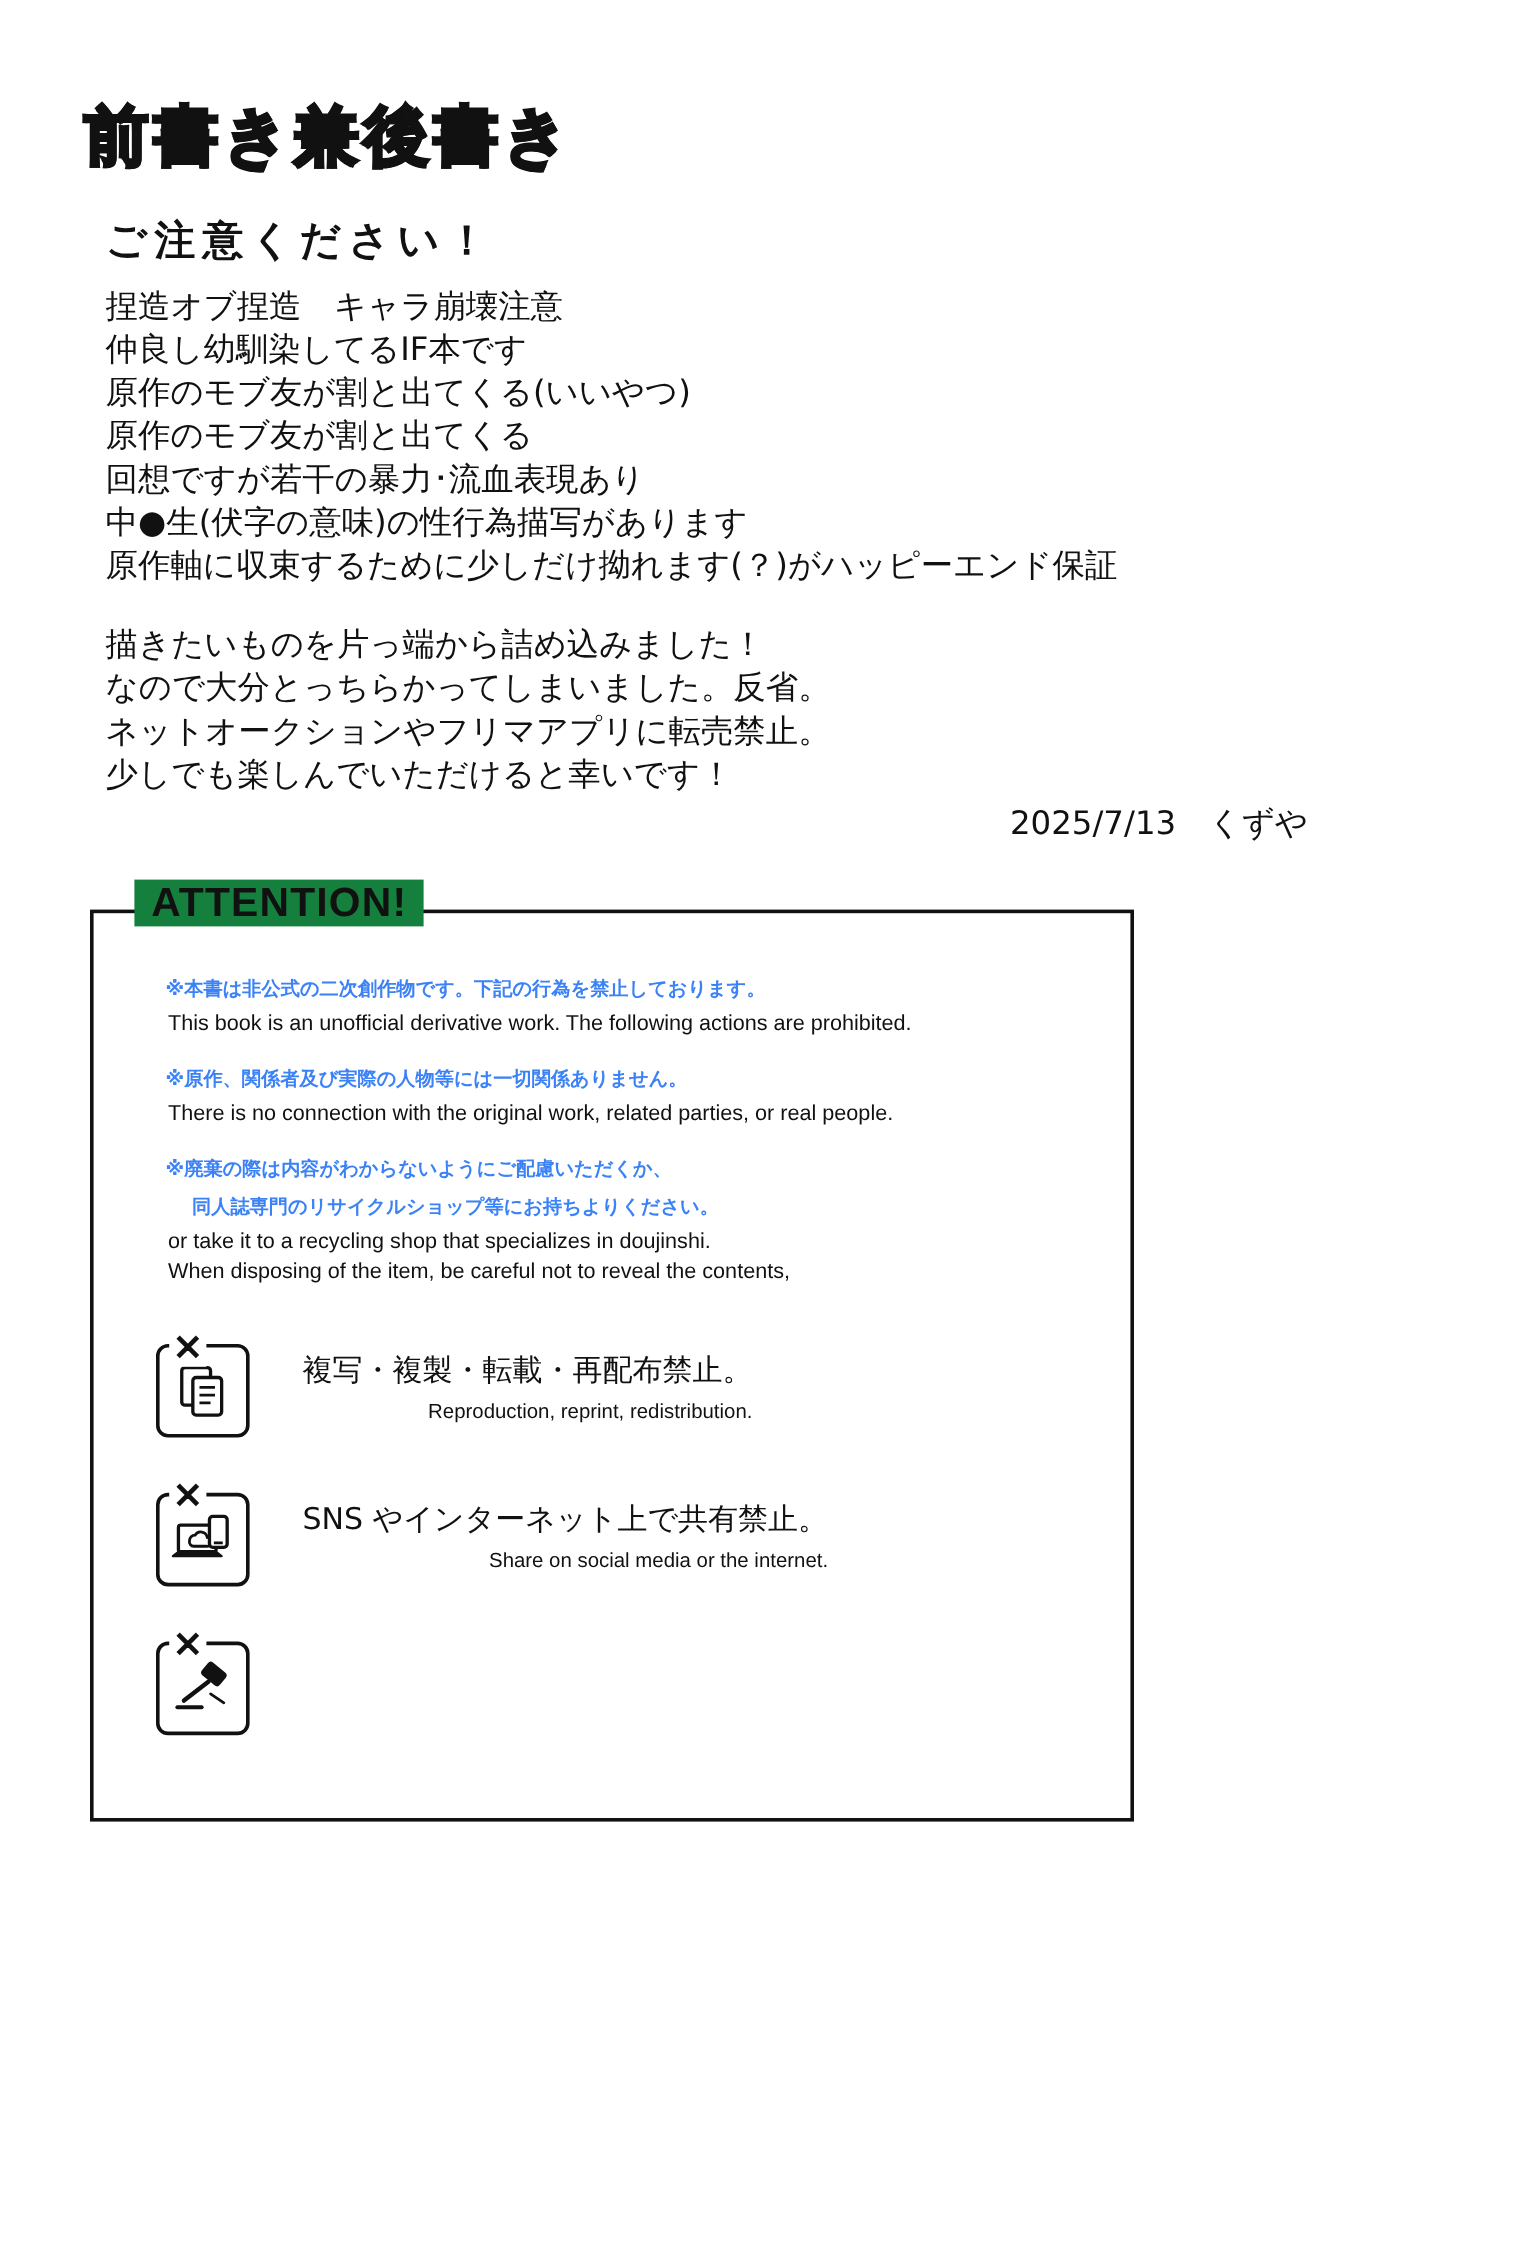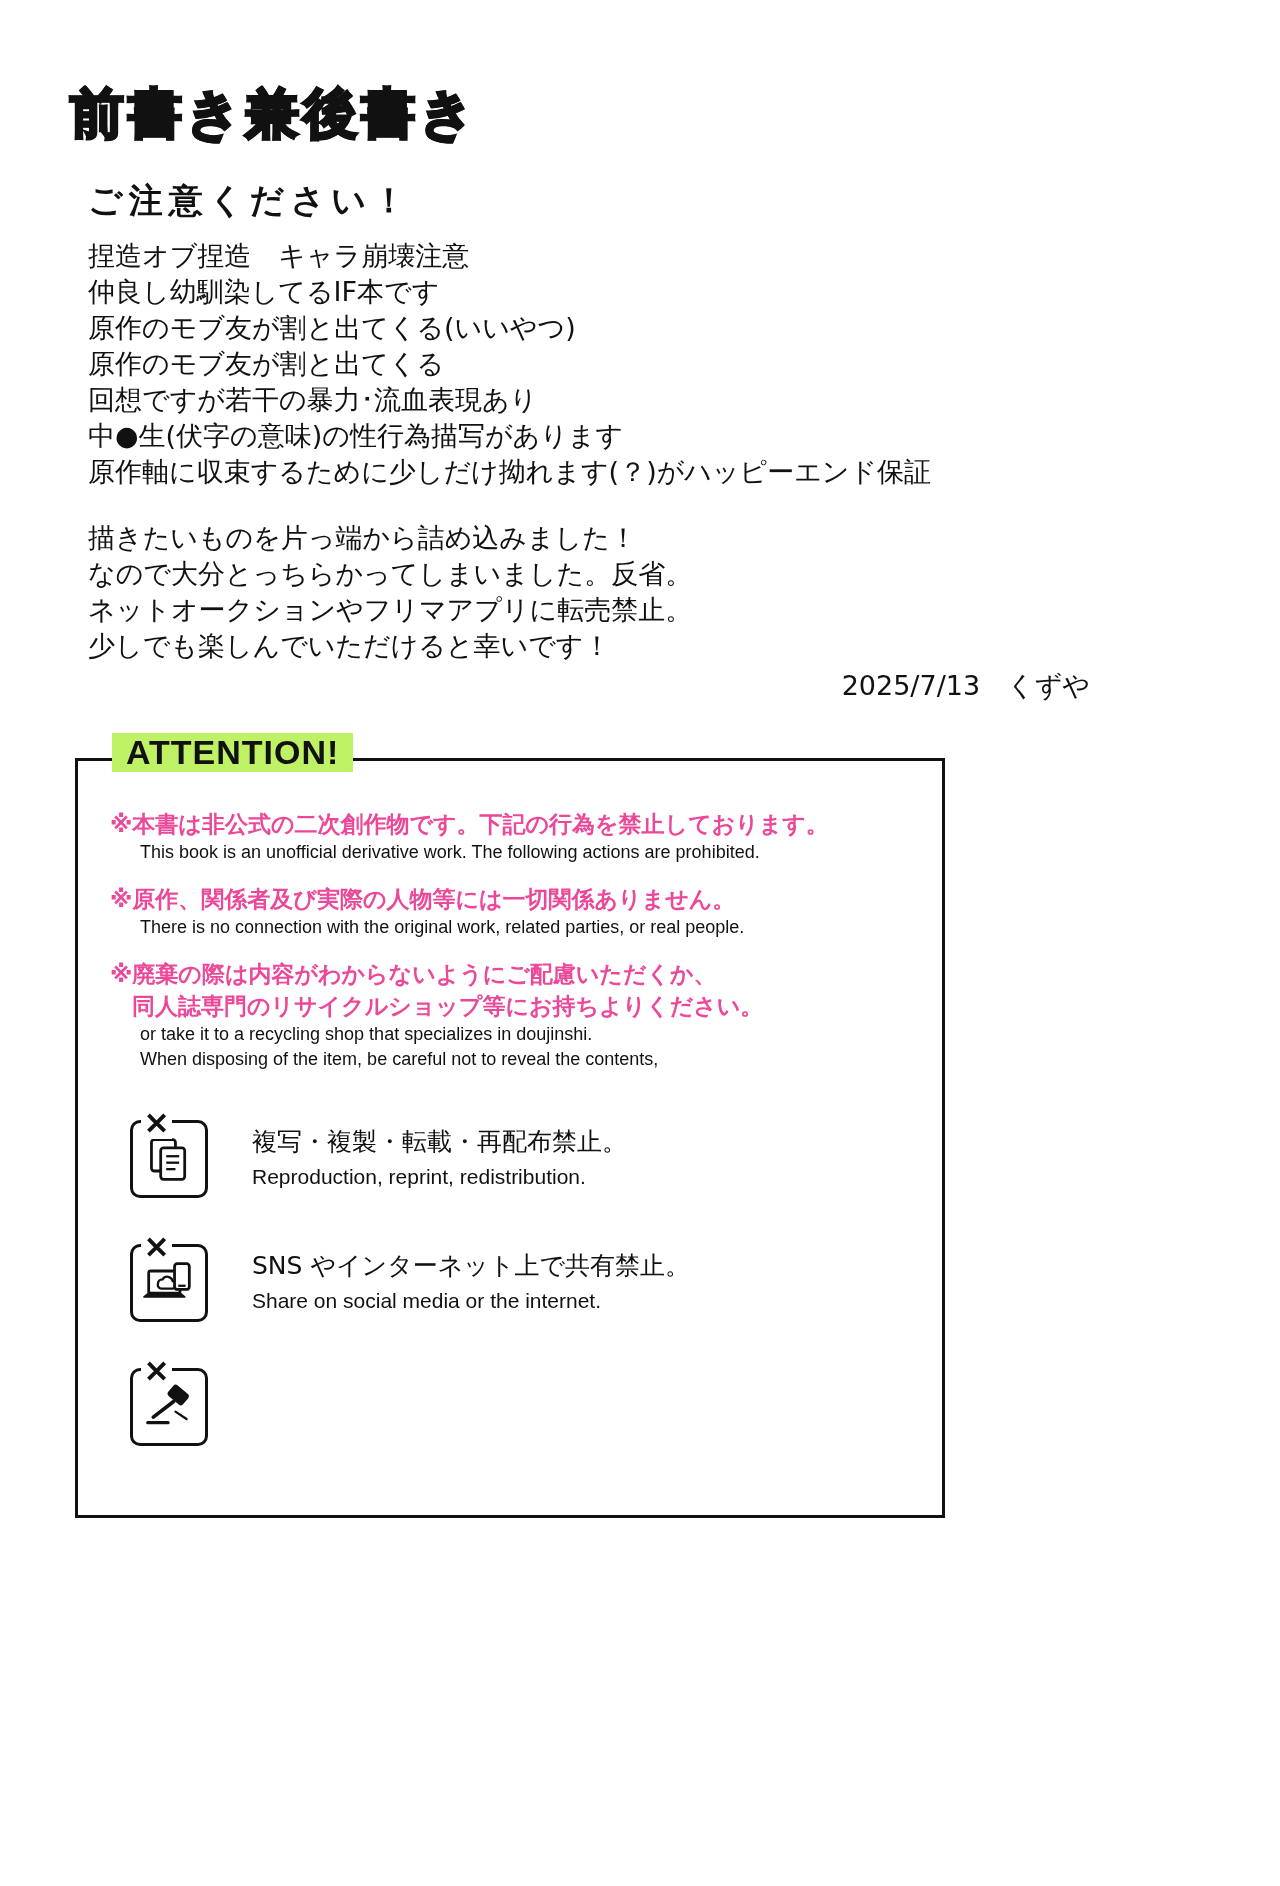--- a/index.html
+++ b/index.html
@@ -88,46 +88,47 @@
     top: 758px;
     width: 870px;
     height: 760px;
     border: 3px solid #111111;
     box-sizing: border-box;
   }
   .attention-label {
     position: absolute;
     left: 112px;
     top: 733px;
-    background: #bef264;
+    background: #15803d;
     padding: 0 14px;
     font-family: "Liberation Sans", sans-serif;
     font-size: 34px;
     font-weight: bold;
     letter-spacing: 1px;
     color: #111111;
     white-space: nowrap;
   }
 
   .rules {
     position: absolute;
     left: 110px;
     top: 808px;
     width: 820px;
   }
   .rule {
     margin-bottom: 18px;
   }
   .rule .jp {
     font-family: "DejaVu Sans", sans-serif;
-    font-size: 23px;
+    font-size: 16px;
     line-height: 32px;
     font-weight: bold;
-    color: #ec4899;
-    white-space: nowrap;
+    color: #3b82f6;
+    white-space: nowrap;
+    margin-left: 28px;
   }
   .rule .jp.indent {
     padding-left: 22px;
   }
   .rule .en {
     font-family: "Liberation Sans", sans-serif;
     font-size: 18px;
     line-height: 25px;
     color: #111111;
     padding-left: 30px;
@@ -179,24 +180,25 @@
   }
   .prohibit-text .jp {
     font-family: "DejaVu Sans", sans-serif;
     font-size: 25px;
     line-height: 36px;
     color: #111111;
     white-space: nowrap;
   }
   .prohibit-text .en {
     font-family: "Liberation Sans", sans-serif;
-    font-size: 21px;
+    font-size: 17px;
     line-height: 34px;
     color: #111111;
     white-space: nowrap;
+    text-align: right;
   }
 </style>
 </head>
 <body>
 
 <div class="page">
 
   <div class="title">前書き兼後書き</div>
 
   <div class="caution-heading">ご注意ください！</div>

